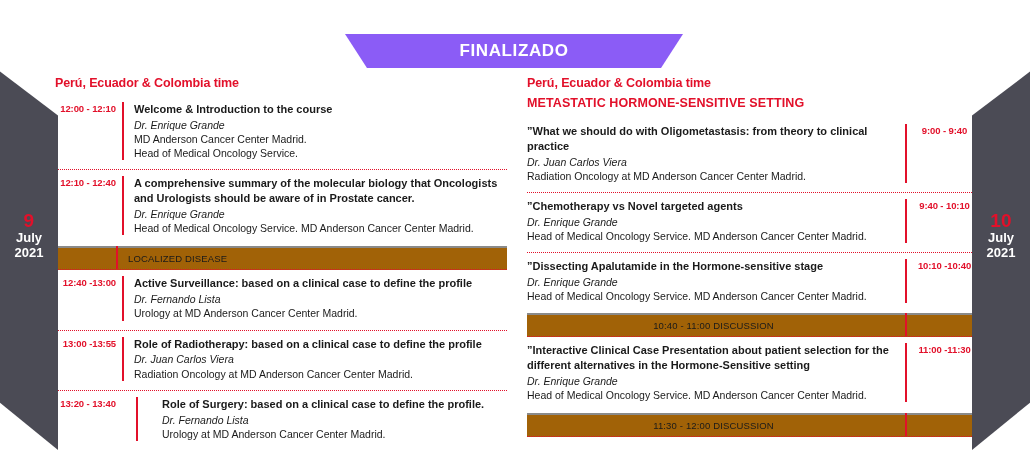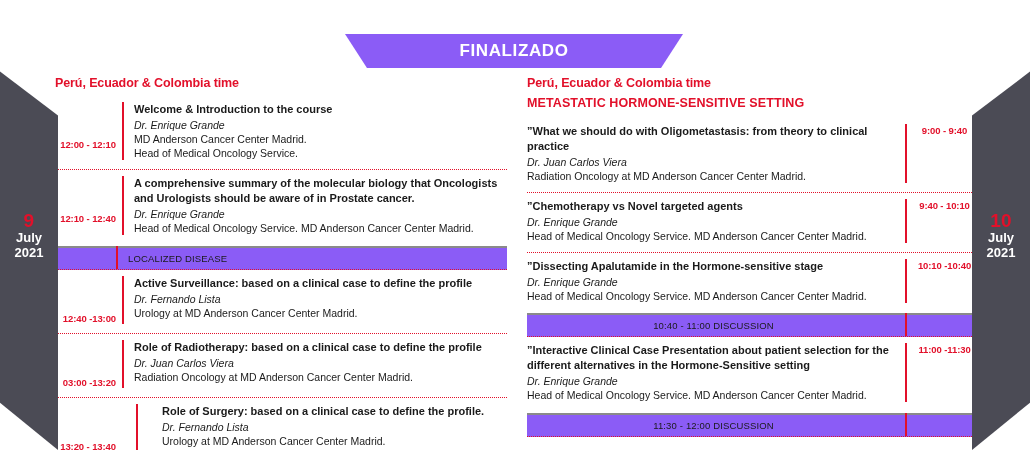--- a/index.html
+++ b/index.html
@@ -105,21 +105,20 @@
     width:61px;
     flex:0 0 61px;
     color:#e2102a;
     font-size:9.5px;
     font-weight:bold;
     text-align:right;
     padding-right:6px;
     padding-top:1px;
     white-space:nowrap;
     letter-spacing:-.1px;
-    margin-top:36px;
   }
   .rowL .bar{
     flex:0 0 2px;
     align-self:stretch;
     background:#e2102a;
     margin-right:10px;
   }
   .rowL .body{flex:1 1 auto;min-width:0;}
 
   
@@ -165,21 +164,21 @@
   .affil{
     color:#1a1a1a;
     font-size:10.5px;
     line-height:1.35;
     margin:0;
   }
 
   
   .band{
     position:relative;
-    background:#8b5cf6;
+    background:#a16207;
     border-top:2px solid #8a8a8a;
     border-bottom:1px dotted #e2102a;
     height:21px;
     display:flex;
     align-items:center;
   }
   .band-left{ padding-left:73px; }
   .band-left .band-text{
     color:#1a1a1a;font-size:9.5px;letter-spacing:.15px;
   }
@@ -254,21 +253,21 @@
       <div class="time">12:40 -13:00</div>
       <div class="bar"></div>
       <div class="body">
         <div class="talk-title">Active Surveillance: based on a clinical case to define the profile</div>
         <div class="speaker">Dr. Fernando Lista</div>
         <div class="affil">Urology at MD Anderson Cancer Center Madrid.</div>
       </div>
     </div>
 
     <div class="rowL">
-      <div class="time">03:00 -13:20</div>
+      <div class="time">13:00 -13:55</div>
       <div class="bar"></div>
       <div class="body">
         <div class="talk-title">Role of Radiotherapy: based on a clinical case to define the profile</div>
         <div class="speaker">Dr. Juan Carlos Viera</div>
         <div class="affil">Radiation Oncology at MD Anderson Cancer Center Madrid.</div>
       </div>
     </div>
 
     <div class="rowL">
       <div class="time">13:20 - 13:40</div>

